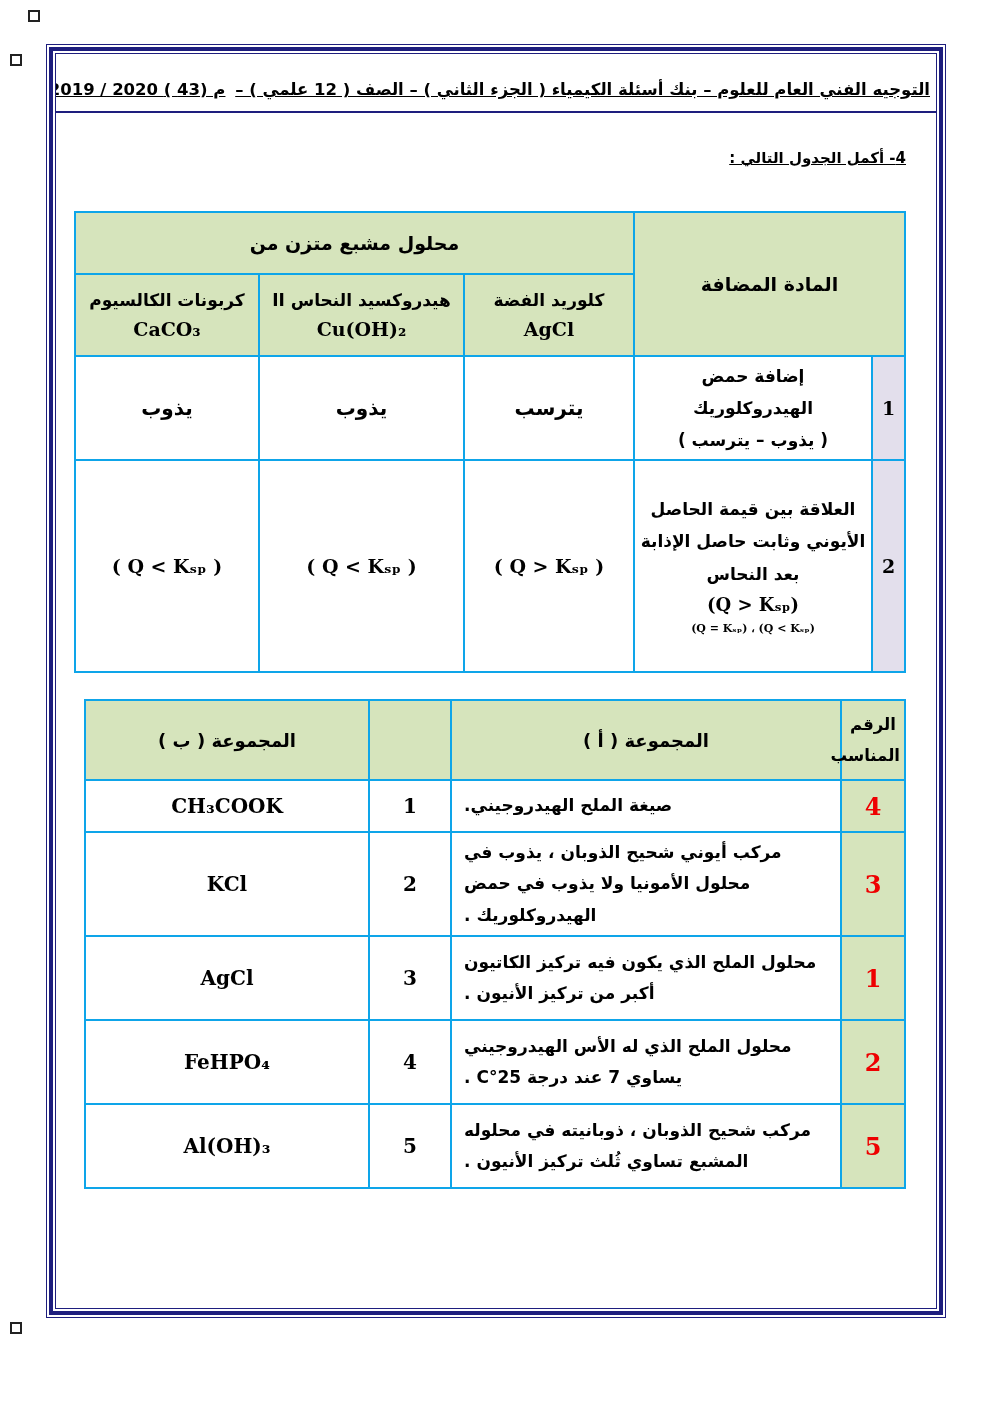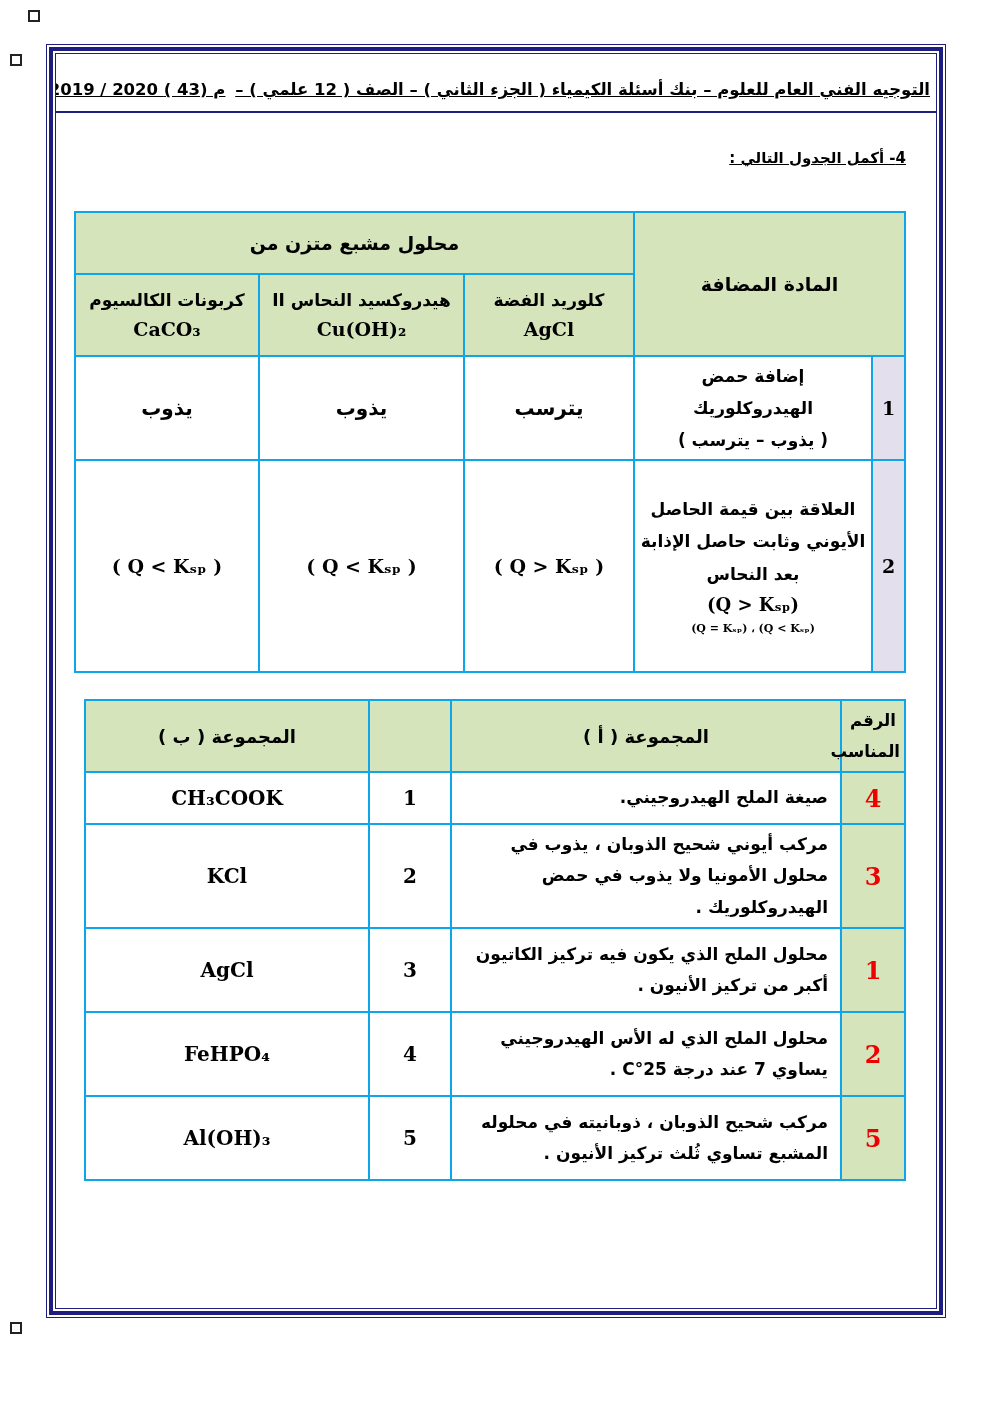--- a/index.html
+++ b/index.html
@@ -52,21 +52,21 @@
   .rownum  { font-family: "DejaVu Serif", serif; font-weight: bold; font-size: 19px; }
   .desc    { font-weight: bold; font-size: 17px; line-height: 1.9; }
   .qline   { font-family: "DejaVu Serif", serif; font-weight: bold; font-size: 11px; line-height: 1.7; }
   .qline.big { font-size: 18px; }
   .val-ar  { font-weight: bold; font-size: 20px; }
   .val-q   { font-family: "DejaVu Serif", serif; font-weight: bold; font-size: 19px; direction: ltr; }
 
   .h2      { font-weight: bold; font-size: 18px; }
   .h2small { font-weight: bold; font-size: 16.5px; line-height: 1.9; }
   .ans     { color: #ee0000; font-family: "DejaVu Serif", serif; font-weight: bold; font-size: 24px; }
-  .gA      { text-align: right; font-weight: bold; font-size: 17px; line-height: 1.85; padding: 4px 12px; border-radius: 20px; }
+  .gA      { text-align: left; font-weight: bold; font-size: 17px; line-height: 1.85; padding: 4px 12px; border-radius: 20px; }
   .midnum  { font-family: "DejaVu Serif", serif; font-weight: bold; font-size: 20px; }
   .gB      { font-family: "DejaVu Serif", serif; font-weight: bold; font-size: 20px; direction: ltr; }
 </style>
 </head>
 <body>
 
 <div class="mark" style="left:28px;top:10px;"></div>
 <div class="mark" style="left:10px;top:54px;"></div>
 <div class="mark" style="left:10px;top:1322px;"></div>
 
@@ -138,21 +138,21 @@
 
 
         <table class="t2">
           <colgroup>
             <col style="width:64px">
               <col style="width:390px">
               <col style="width:82px">
               <col style="width:284px">
           </colgroup>
           <tbody>
-            <tr style="height:72px">
+            <tr style="height:80px">
               <td class="green h2small">
                 <div>الرقم</div>
                 <div>المناسب</div>
               </td>
               <td class="green h2">المجموعة ( أ )</td>
               <td class="green"></td>
               <td class="green h2">المجموعة ( ب )</td>
             </tr>
             <tr style="height:52px">
               <td class="green ans">4</td>

